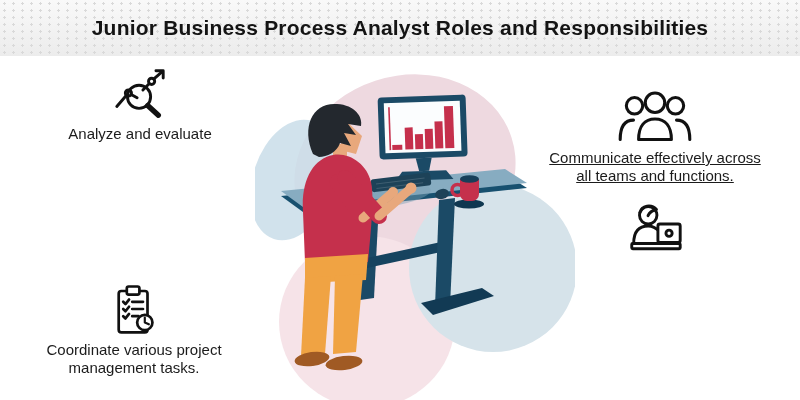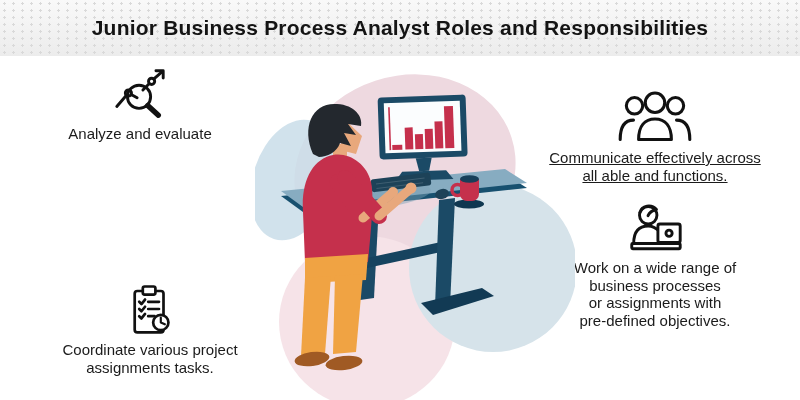--- a/index.html
+++ b/index.html
@@ -22,21 +22,21 @@
     margin:0; font-size:21px; font-weight:800; letter-spacing:.2px;
     color:#141414; white-space:nowrap;
   }
   
   .item{position:absolute; text-align:center;}
   .item .icon{display:block; margin:0 auto;}
   .item .txt{margin-top:5px; font-size:15px; font-weight:500; line-height:1.18; color:var(--ink,#1b1b1b);}
   .item .txt .line{display:block;}
   #l1{left:18px; top:62px;  width:244px;}
   #l2{left:18px; top:178px; width:244px;}
-  #l3{left:28px; top:282px; width:244px;}
+  #l3{left:12px; top:282px; width:244px;}
   #r1{left:518px; top:88px;  width:274px;text-decoration:underline;}
   #r2{left:518px; top:198px; width:274px;}
   
   .oicon{stroke:var(--icon_ink,#111); stroke-width:3; fill:none;
          stroke-linecap:round; stroke-linejoin:round;}
   
   #illus{position:absolute; left:255px; top:60px; width:320px; height:340px;}
   .f-red{fill:var(--accent_red,#c5304c);}
   .f-navy{fill:var(--navy,#1b4a66);}
   .f-desk{fill:var(--desk_blue,#87acc1);}
@@ -82,58 +82,52 @@
         <rect x="22" y="5" width="14" height="9" rx="2" fill="#fff"></rect>
         <path d="M18 22 l2.5 2.5 4 -5 M28 22 H40"></path>
         <path d="M18 30 l2.5 2.5 4 -5 M28 30 H40"></path>
         <path d="M18 38 l2.5 2.5 4 -5 M28 38 H35"></path>
         <circle cx="42" cy="45" r="8.5" fill="#fff"></circle>
         <path d="M42 45 V39.5 M42 45 l4.5 2" stroke-width="2.4"></path>
       </g>
     </svg>
     <div class="txt">
       <span class="line">Coordinate various project</span>
-      <span class="line">assignments tasks.</span>
+      <span class="line">management tasks.</span>
     </div>
   </div>
 
   <div class="item" id="r1">
     <svg class="icon" width="86" height="56" viewBox="0 0 84 54">
       <g class="oicon" stroke-width="3.4">
         <circle cx="22" cy="17" r="8" fill="#fff"></circle>
         <path d="M8 50 C8 37 13 31 21 31"></path>
         <circle cx="62" cy="17" r="8" fill="#fff"></circle>
         <path d="M76 50 C76 37 71 31 63 31"></path>
         <circle cx="42" cy="14" r="9.5" fill="#fff"></circle>
         <path d="M26 50 C26 37 32 30 42 30 C52 30 58 37 58 50 Z" fill="#fff"></path>
       </g>
     </svg>
     <div class="txt">
       <span class="line">Communicate effectively across</span>
-      <span class="line">all able and functions.</span>
+      <span class="line">all teams and functions.</span>
     </div>
   </div>
 
   <div class="item" id="r2">
     <svg class="icon" width="62" height="56" viewBox="0 0 64 56">
       <g class="oicon">
         <circle cx="25" cy="17" r="9"></circle>
         <path d="M16.5 14 C18 6.5 28.5 5 33.5 11 C29.5 12 26.5 13.5 24.8 17.3"></path>
         <path d="M10 46 C10 33 16 28 25 28 C30 28 33.5 30.5 36.5 33.5"></path>
         <rect x="35" y="26" width="23" height="19" rx="2" fill="#fff"></rect>
         <circle cx="46.5" cy="35.5" r="3.2"></circle>
         <rect x="8" y="46" width="50" height="5.5" rx="1" fill="#fff"></rect>
       </g>
     </svg>
-    <div class="txt">
-      <span class="line">Work on a wide range of</span>
-      <span class="line">business processes</span>
-      <span class="line">or assignments with</span>
-      <span class="line">pre-defined objectives.</span>
-    </div>
   </div>
 
   <svg id="illus" viewBox="0 0 320 340">
 
     <g>
       <ellipse cx="150" cy="112" rx="112" ry="96" fill="var(--blob_pink,#eed9e0)" transform="rotate(-18 150 112)"></ellipse>
       <ellipse cx="38" cy="120" rx="40" ry="62" fill="var(--blob_blue,#c9dde9)" transform="rotate(18 38 120)" opacity=".85"></ellipse>
       <ellipse cx="112" cy="262" rx="88" ry="86" fill="var(--blob_pink_light,#f6e3e8)"></ellipse>
       <circle cx="238" cy="208" r="84" fill="var(--blob_gray_blue,#d6e3ea)"></circle>
     </g>

